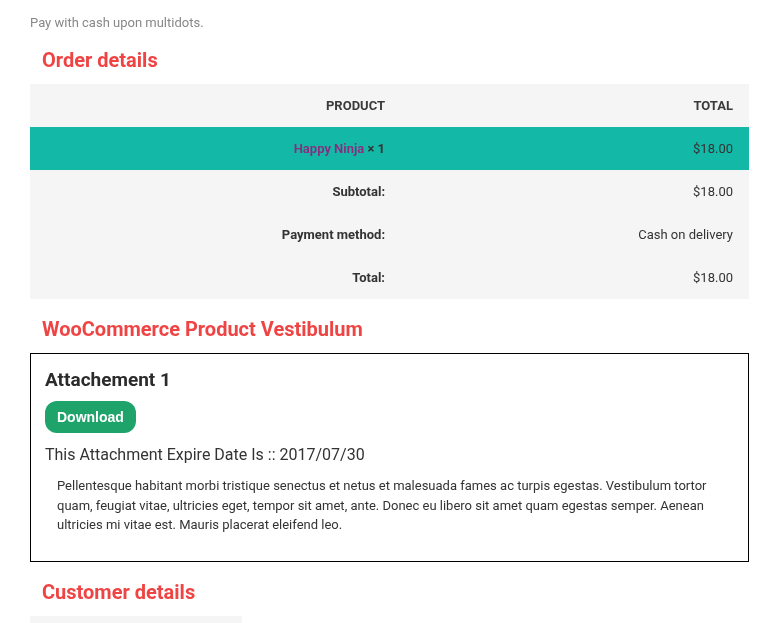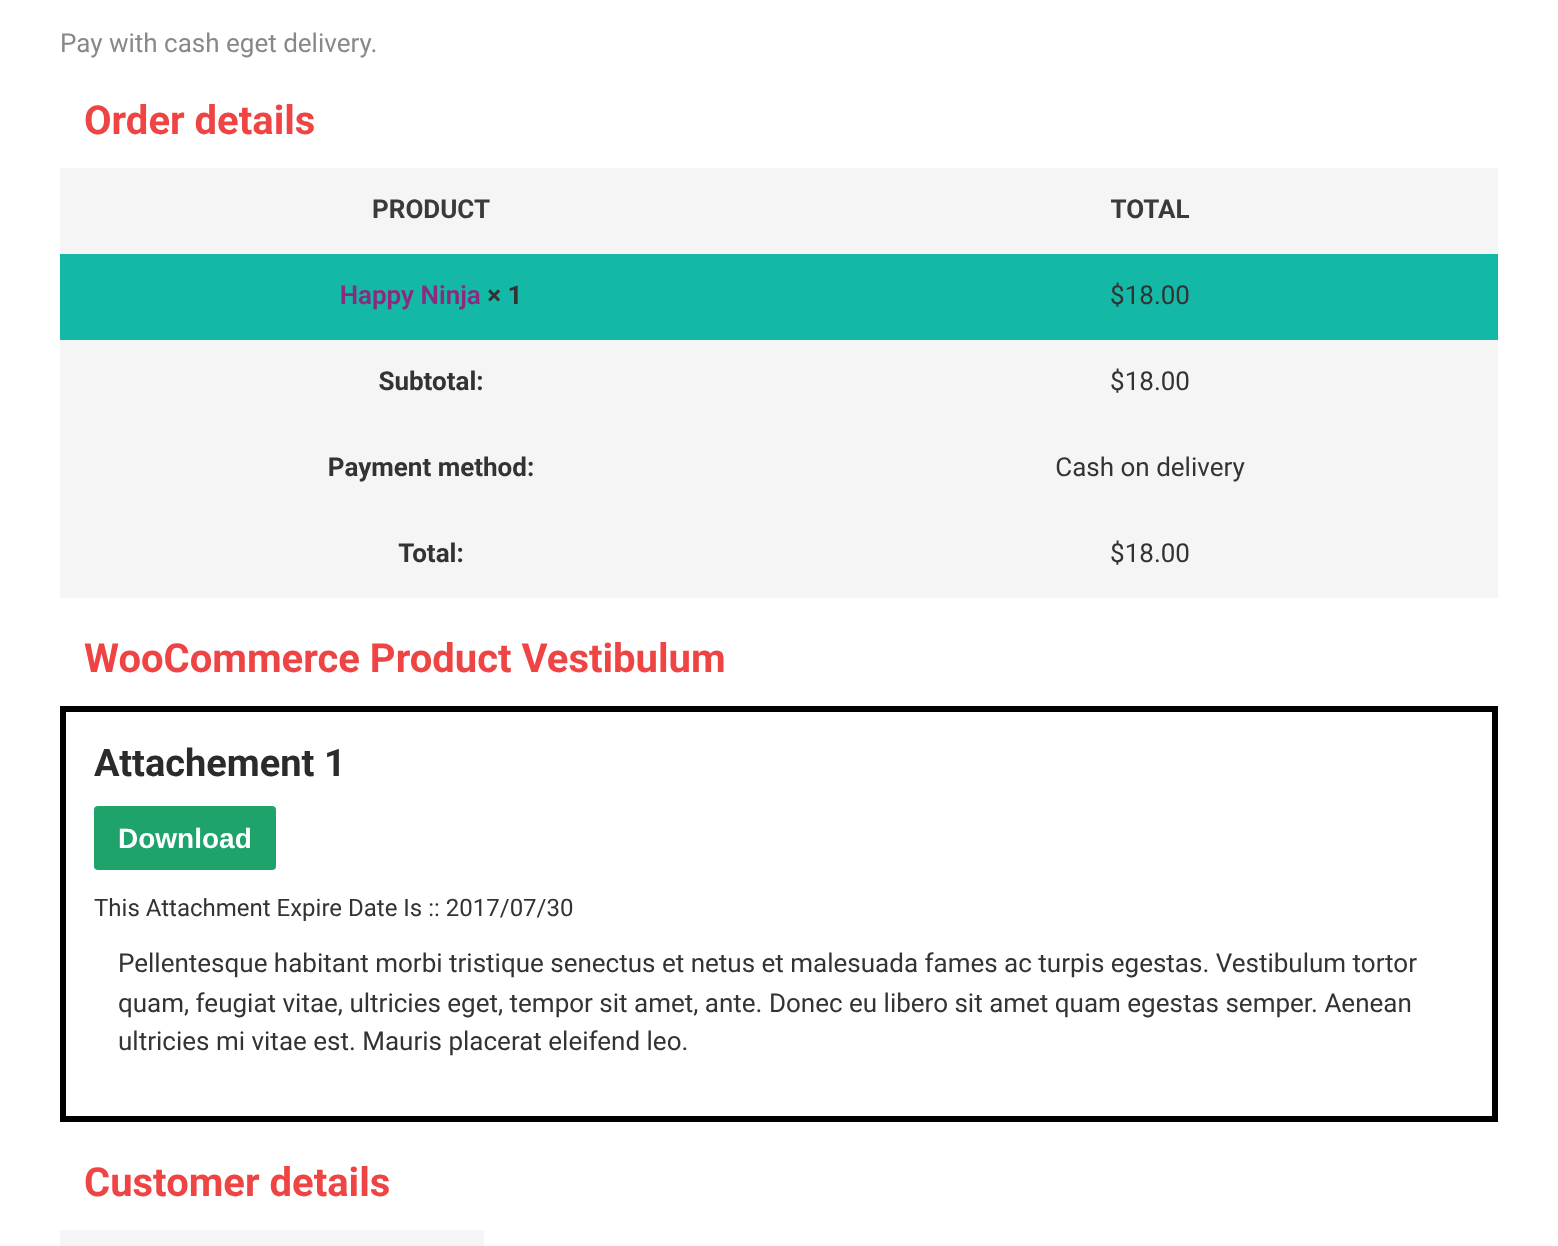--- a/index.html
+++ b/index.html
@@ -22,21 +22,21 @@
     color: #ef4444;
     margin: 18px 0 12px 12px;
   }
   table.order-table {
     width: 100%;
     border-collapse: collapse;
     background: #f5f5f5;
   }
   table.order-table th,
   table.order-table td {
-    text-align: center;
+    text-align: right;
     padding: 14px 16px;
     font-size: 13px;
     color: #333;
   }
   table.order-table th {
     font-weight: 700;
     color: #3a3a3a;
     text-transform: uppercase;
     background: #f5f5f5;
   }
@@ -58,43 +58,43 @@
     color: #333;
   }
   table.order-table tfoot th {
     font-weight: 700;
     text-transform: none;
   }
   table.order-table tfoot td {
     font-weight: 400;
   }
   .attachment-box {
-    border: 3px solid #000000;
+    border: 1px solid #000000;
     padding: 10px 14px 14px 14px;
     margin-top: 8px;
   }
   .attachment-box h3 {
     font-size: 19px;
     font-weight: 700;
     color: #2b2b2b;
     margin: 4px 0 10px 0;
   }
   .download-btn {
     display: inline-block;
     background: #1ea36b;
     color: #fff;
     border: none;
     padding: 8px 12px;
     font-size: 14px;
     font-weight: 600;
     cursor: pointer;
-    border-radius: 2px;
+    border-radius: 12px;
   }
   .expire-note {
-    font-size: 12px;
+    font-size: 16px;
     color: #333;
     margin: 12px 0 8px 0;
   }
   .attachment-desc {
     font-size: 13px;
     color: #333;
     line-height: 1.5;
     margin: 12px;
   }
   table.customer-table {
@@ -115,21 +115,21 @@
   table.customer-table td {
     padding: 14px 16px;
     font-size: 13px;
     color: #333;
     background: #fff;
   }
 </style>
 </head>
 <body>
 
-<p class="payment-note">Pay with cash eget delivery.</p>
+<p class="payment-note">Pay with cash upon multidots.</p>
 
 <h2>Order details</h2>
 
 <table class="order-table">
   <thead>
     <tr>
       <th>PRODUCT</th>
       <th>TOTAL</th>
     </tr>
   </thead>

